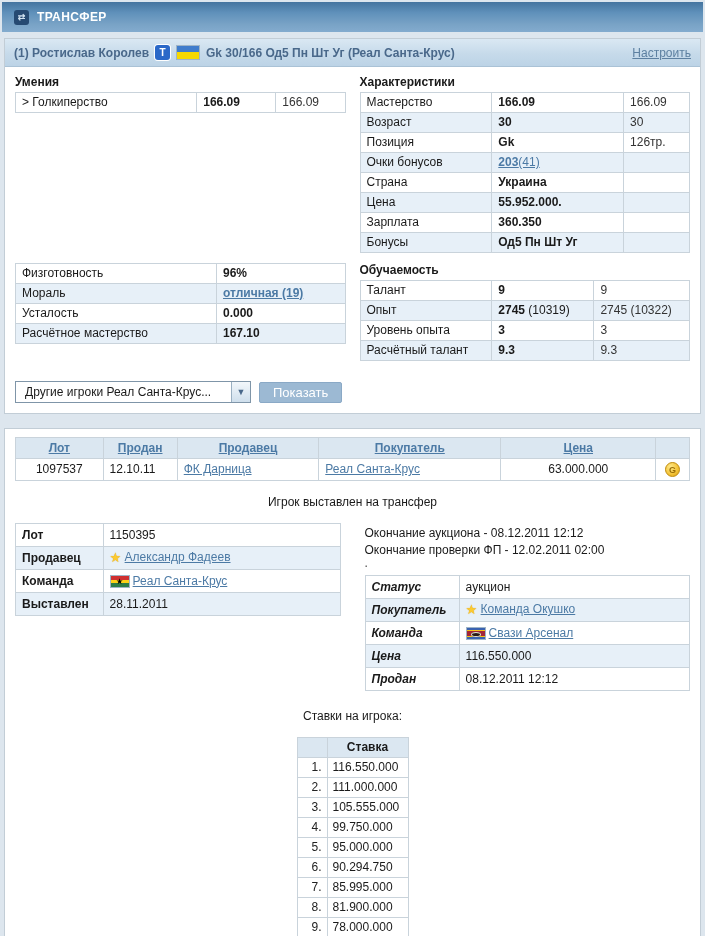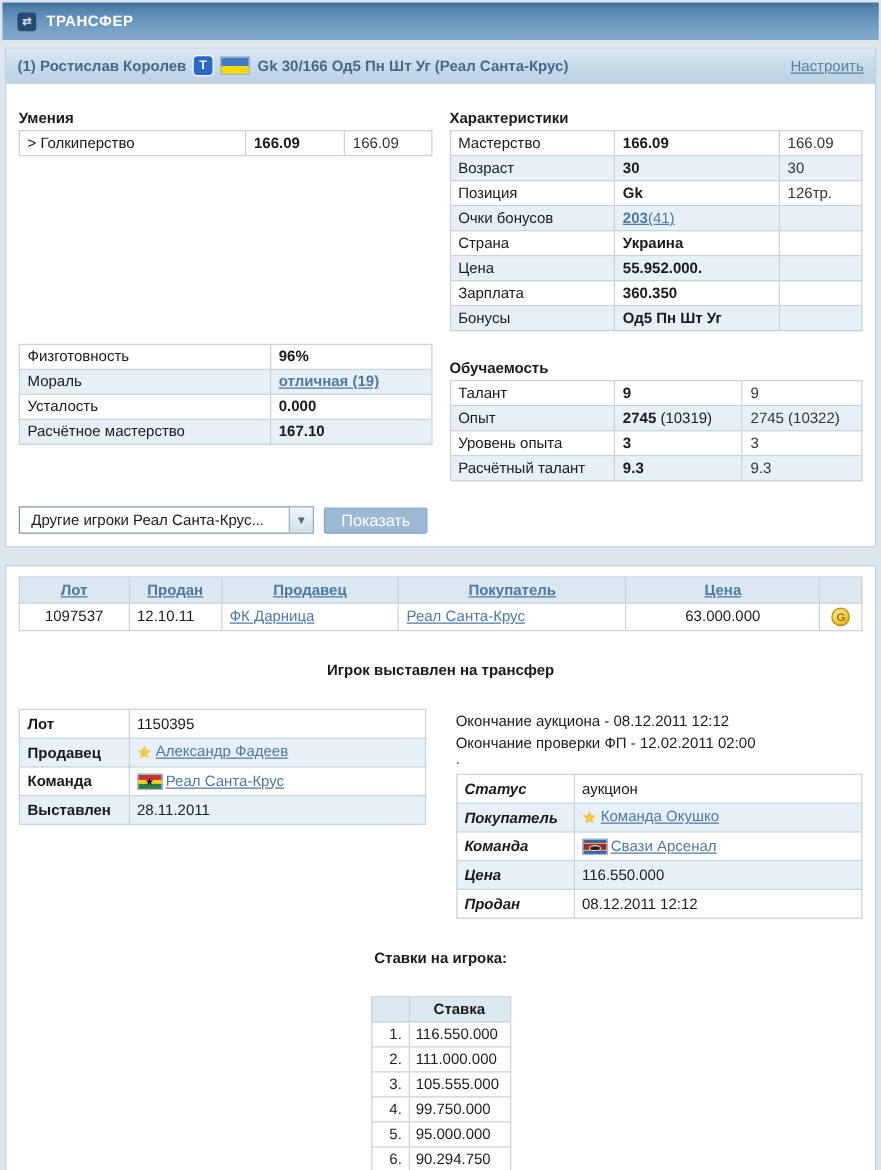--- a/index.html
+++ b/index.html
@@ -41,21 +41,21 @@
     color:#fff; font-size:10px; line-height:15px; text-align:center; font-weight:bold;
     box-shadow:0 0 0 1px #ffffff;
   }
   .flag { display:inline-block; border:1px solid #9fb4c6; }
   .flag-ua { width:24px; height:15px;
     background:linear-gradient(180deg,#3f7ccc 0 50%,#f6d800 50% 100%); }
   .settings-link { margin-left:auto; font-weight:normal; color:#5d80a1; }
 
   .panel1-body { padding:8px 10px 10px; }
   .cols { display:grid; grid-template-columns:1fr 1fr; column-gap:14px; align-items:start; }
-  .sec-title { font-weight:bold; margin:12px 0 3px 0; }
+  .sec-title { font-weight:bold; margin:0 0 3px 0; }
   .sec { margin-bottom:10px; }
 
   table { border-collapse:collapse; width:100%; font-size:12px; }
   td { border:1px solid #c9d3db; padding:2px 6px; height:20px; line-height:15px; }
   .striped tr:nth-child(even) td { background:#e7f0f8; }
   .val { font-weight:bold; }
   .muted { color:#333; }
 
   .c-skill-name { width:55%; } .c-skill-v1 { width:24%; } .c-skill-v2 { width:21%; }
   .c-char-l { width:40%; } .c-char-v { width:40%; } .c-char-e { width:20%; }
@@ -92,21 +92,21 @@
   .ta-c { text-align:center; }
 
   .coin {
     display:inline-block; width:15px; height:15px; border-radius:50%;
     background:radial-gradient(circle at 35% 30%,#ffe98a,#f3c235 60%,#d99e14);
     border:1px solid #c08c10; color:#9a6e08; font-size:9px; font-weight:bold;
     line-height:14px; text-align:center; vertical-align:middle;
   }
   .star { color:#fcca30; font-size:13px; text-shadow:0 0 1px #c89010; vertical-align:middle; }
 
-  .center-bold { text-align:center; font-weight:bold; margin:24px 0; }
+  .center-bold { text-align:center; font-weight:normal; margin:14px 0; }
 
   .lot-cols { display:grid; grid-template-columns:1fr 1fr; column-gap:24px; align-items:start; margin-top:4px; }
   .lot-table td { height:23px; }
   .lot-table .lbl { font-weight:bold; width:27%; }
   .status-table td { height:23px; }
   .status-table .lbl { font-weight:bold; width:29%;font-style:italic; }
   .auction-lines { margin:2px 0 8px; line-height:17px; }
   .auction-dot { line-height:8px; color:#444; }
 
   .flag-sm { width:20px; height:13px; vertical-align:middle; position:relative; margin-right:3px; }

